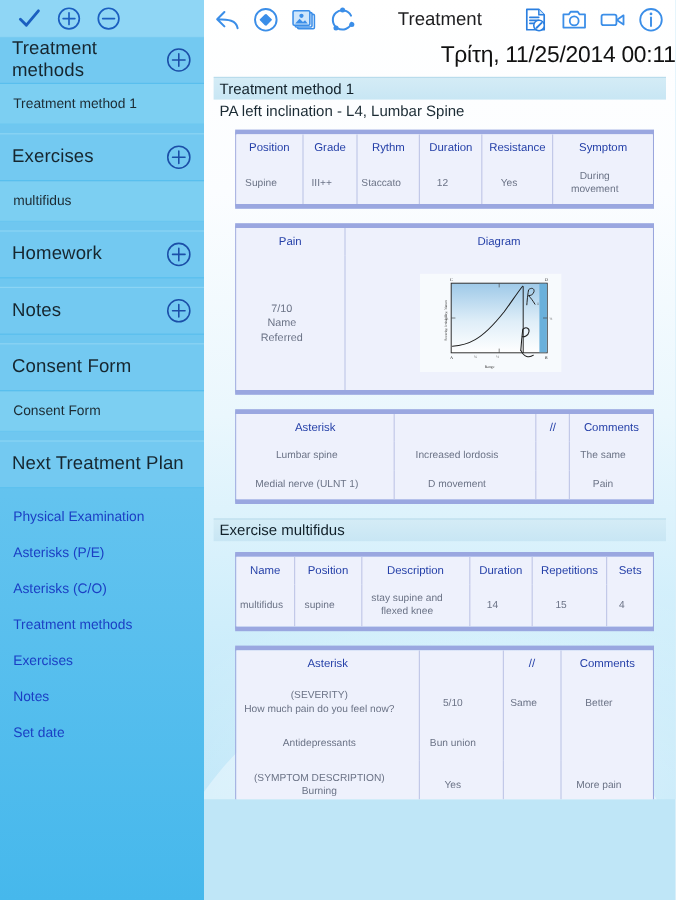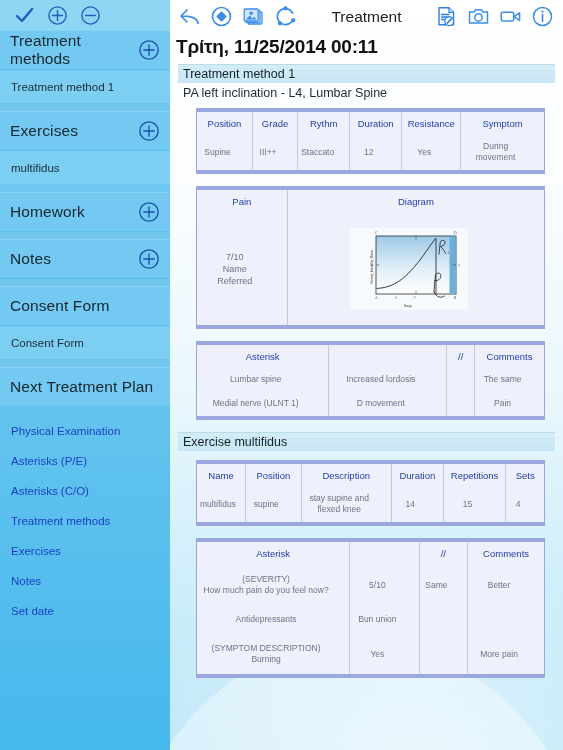--- a/index.html
+++ b/index.html
@@ -86,21 +86,21 @@
     color: #1b3fc4;
     background: transparent;
   }
 
   .sb-filler { flex: 1; }
 
   
   #main {
     position: relative;
     flex: 1;
-    height: 750px;
+    height: 666px;
     overflow: hidden;
     background:
       radial-gradient(ellipse 520px 360px at 62% 104%, rgba(255,255,255,.55) 0%, rgba(255,255,255,0) 62%),
       linear-gradient(180deg, #ffffff 0%, #fbfdff 24%, #eaf7fd 52%, #cfeefb 78%, #bae5f8 100%);
   }
   #main::after {
     content: "";
     position: absolute;
     left: -60px;
     right: -40px;
@@ -130,23 +130,24 @@
     font-size: 15.5px;
     color: #1d1d1f;
     pointer-events: none;
   }
 
   .date-head {
     position: relative;
     z-index: 3;
     padding: 3px 0 6px 6px;
     font-size: 19px;
-    font-weight: bold;
+    font-weight: normal;
     color: #111;
     letter-spacing: -0.2px;
+    text-align: right;
   }
 
   .content {
     position: relative;
     z-index: 3;
     padding: 0 8px;
   }
 
   .sec-bar {
     background: linear-gradient(180deg, #d4ecf6 0%, #c8e6f4 100%);

